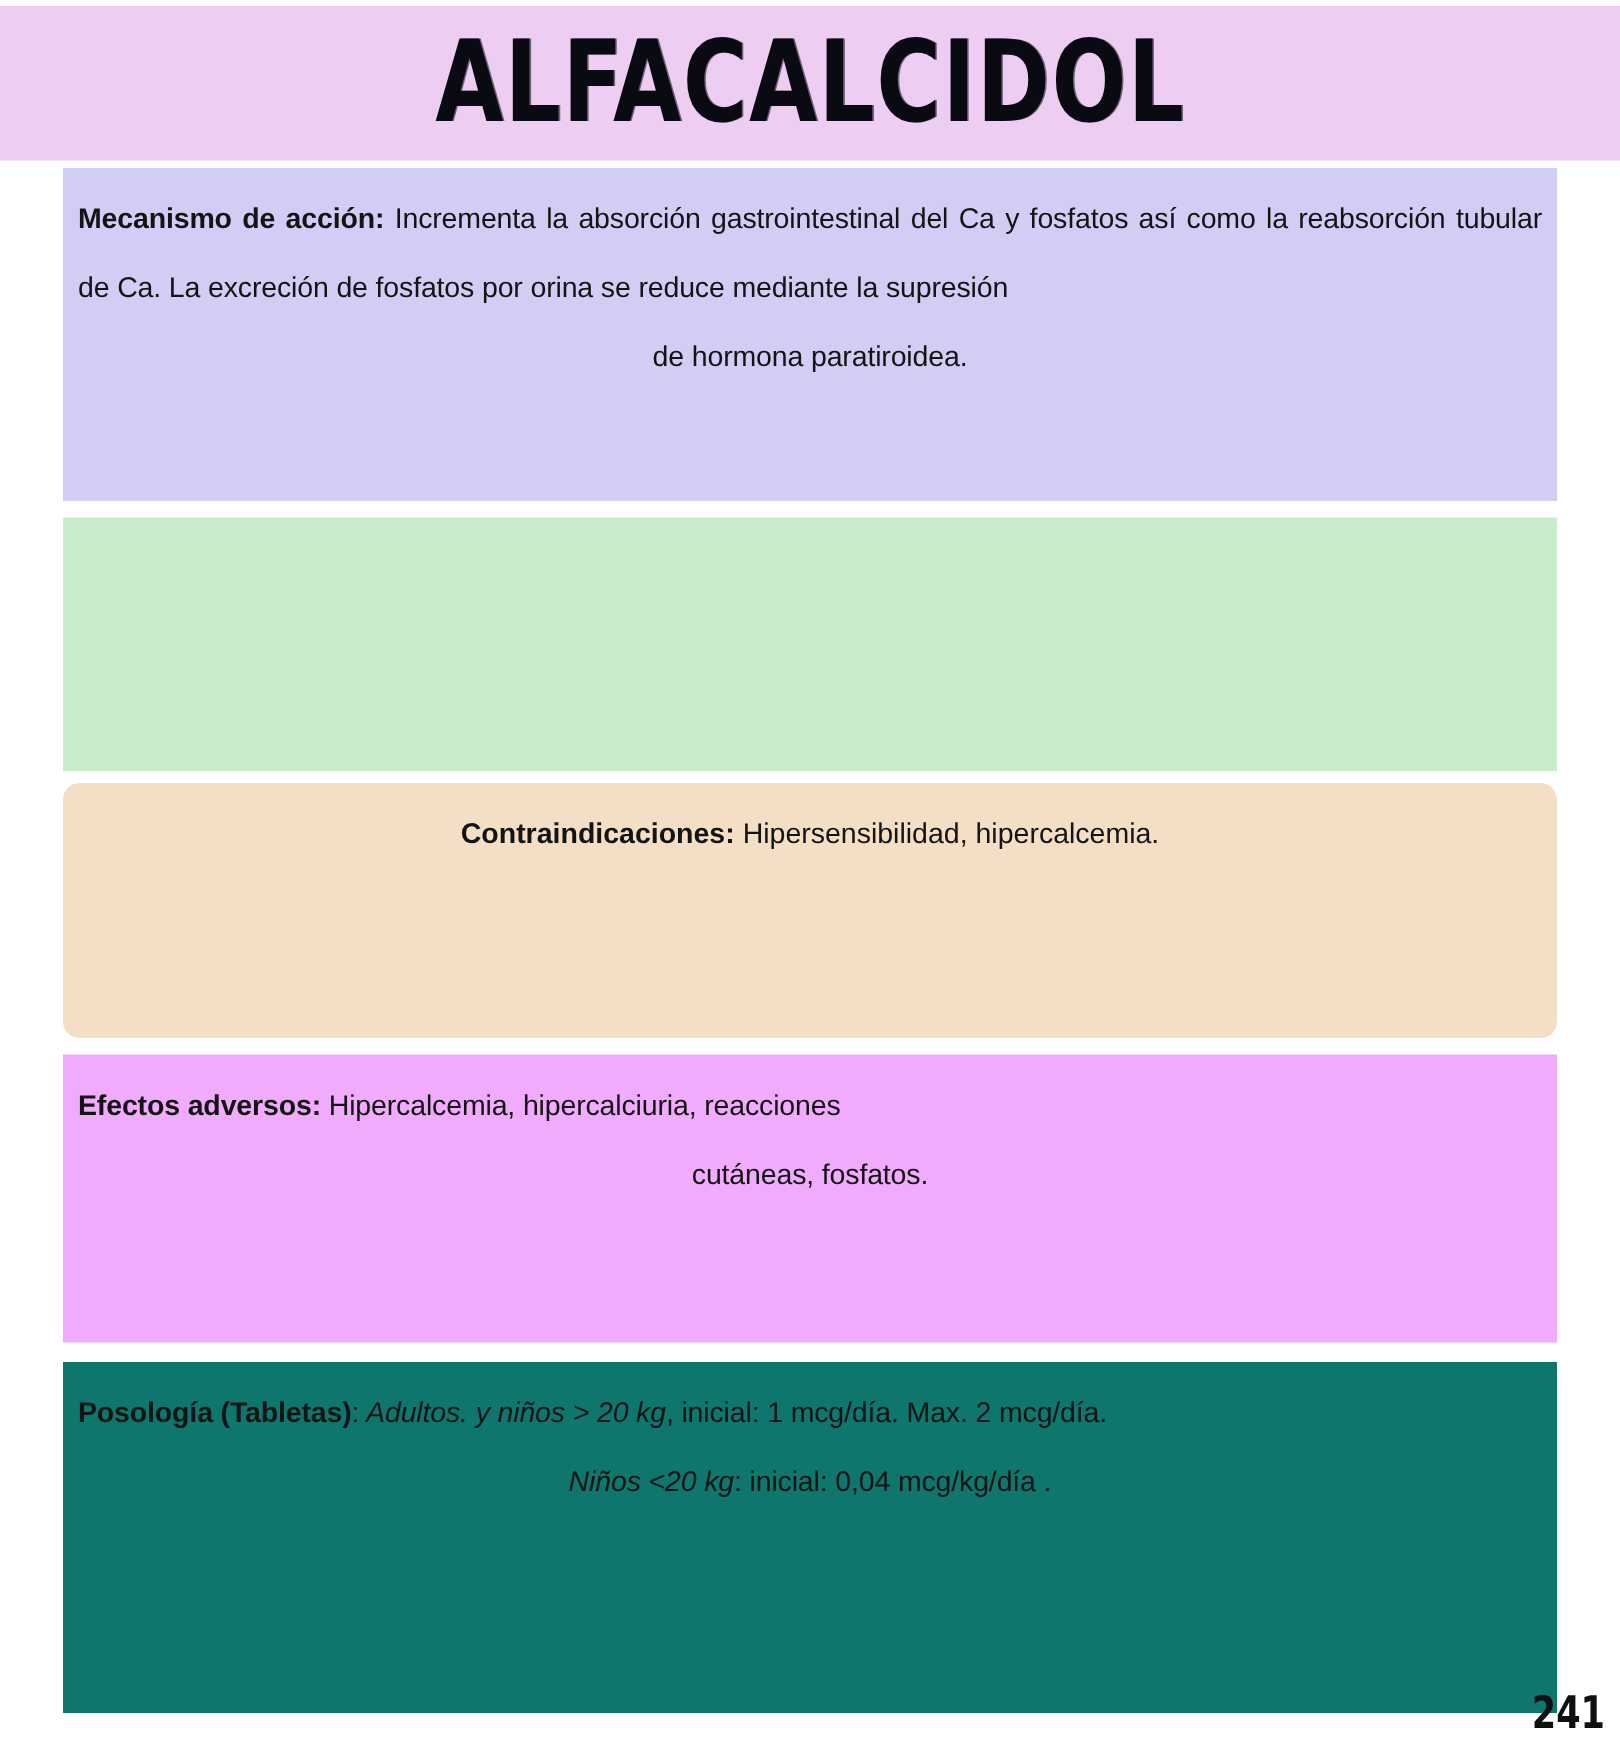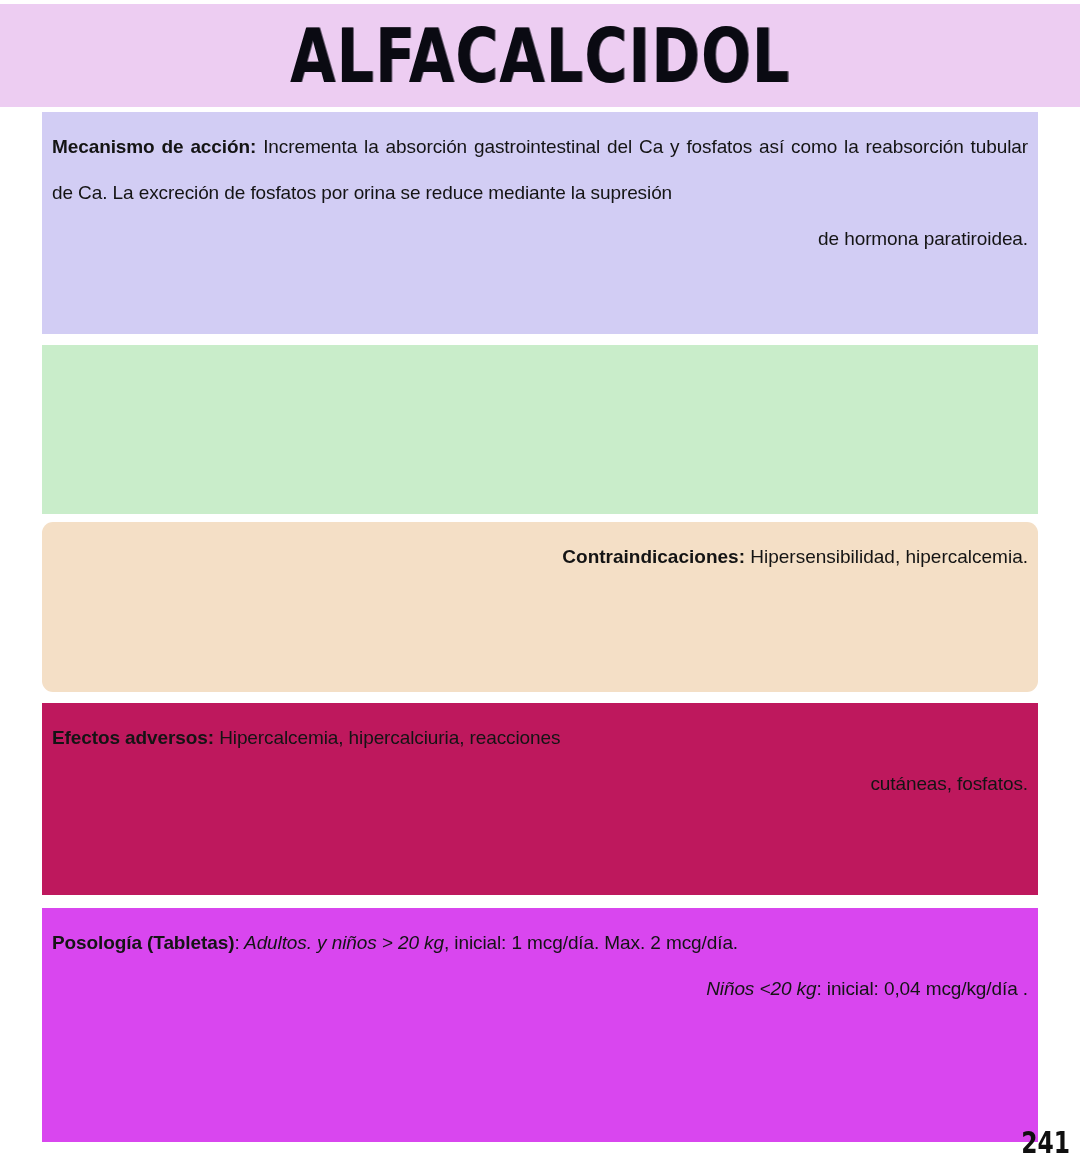--- a/index.html
+++ b/index.html
@@ -55,21 +55,21 @@
     line-height: 46px;
     text-align: justify;
     font-stretch: condensed;
   }
   .block p {
     margin: 0;
     text-align: justify;
     text-justify: inter-word;
   }
   .block p.last-line {
-    text-align: right;
+    text-align: center;
   }
   .lbl {
     font-weight: 700;
   }
   .ital {
     font-style: italic;
   }
   .b-mechanism {
     top: 112px;
     height: 222px;
@@ -128,25 +128,25 @@
     <p class="last-line">de hormona paratiroidea.</p>
   </div>
 
   <div class="block b-indications" style="background: rgb(201, 237, 202);">
   </div>
 
   <div class="block b-contraindications" style="background: rgb(244, 223, 198); border-radius: 11px;">
     <p class="last-line"><span class="lbl">Contraindicaciones:</span><span> Hipersensibilidad, hipercalcemia.</span></p>
   </div>
 
-  <div class="block b-adverse" style="background: #be185d;">
+  <div class="block b-adverse" style="background: #f0abfc;">
     <p><span class="lbl">Efectos adversos:</span><span> Hipercalcemia, hipercalciuria, reacciones</span></p>
     <p class="last-line">cutáneas, fosfatos.</p>
   </div>
 
-  <div class="block b-dosage" style="background: #d946ef;">
+  <div class="block b-dosage" style="background: #0f766e;">
     <p><span class="lbl">Posología (Tabletas)</span><span>:</span><span class="ital">  Adultos. y niños &gt; 20 kg</span><span>, inicial: 1 mcg/día. Max. 2 mcg/día.</span></p>
     <p class="last-line"><span class="ital">Niños &lt;20 kg</span><span>: inicial: 0,04 mcg/kg/día .</span></p>
   </div>
 
   <div class="page-number">241</div>
 
 </div>
 
 </body></html>

